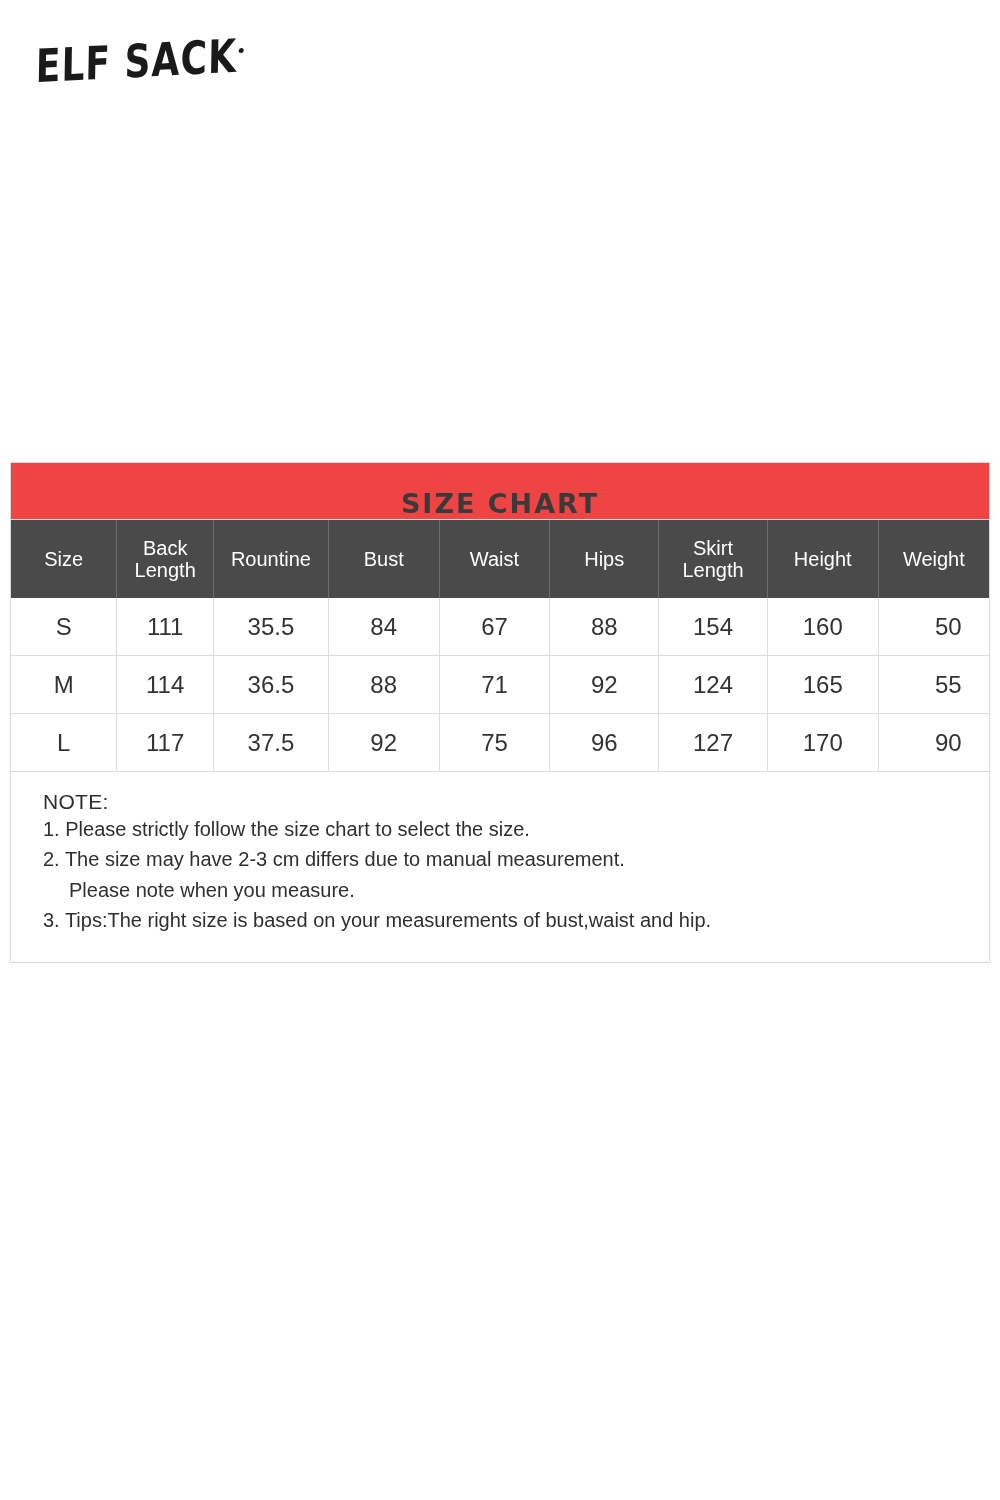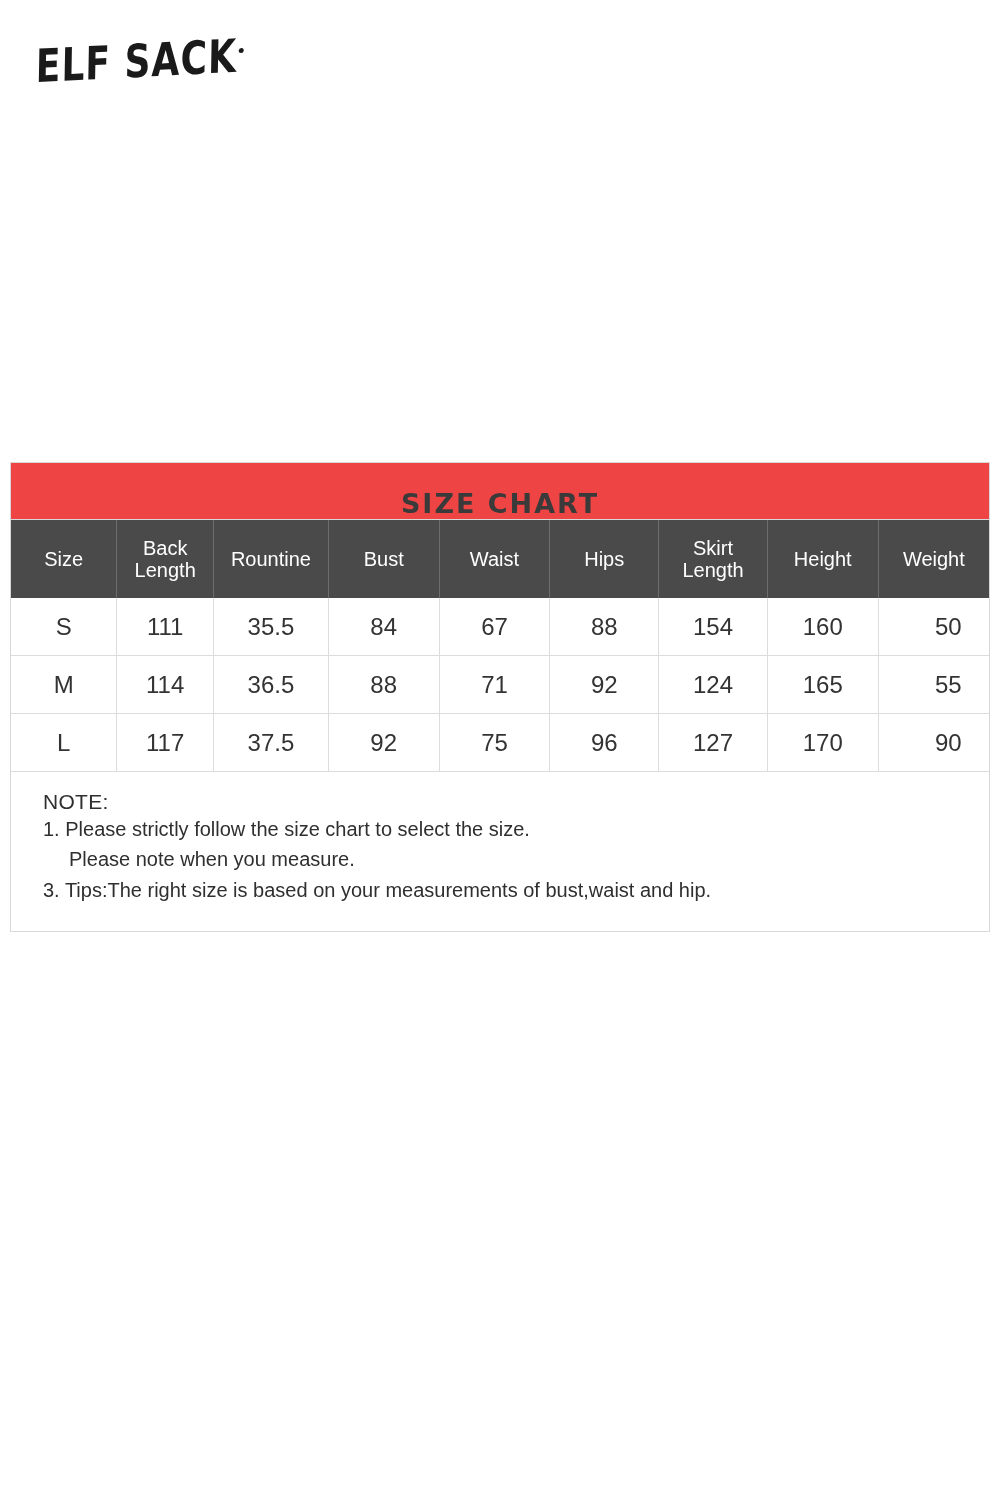--- a/index.html
+++ b/index.html
@@ -187,17 +187,18 @@
         <td>127</td>
         <td>170</td>
         <td>90</td>
       </tr>
     </tbody>
   </table>
 
   <div class="note-box">
     <div class="note-title">NOTE:</div>
     <div class="note-line">1. Please strictly follow the size chart to select the size.</div>
+    <div class="note-line">2. The size may have 2-3 cm differs due to manual measurement.</div>
     <div class="note-line indent">Please note when you measure.</div>
     <div class="note-line">3. Tips:The right size is based on your measurements of bust,waist and hip.</div>
   </div>
 
 </div>
 
 </body></html>

